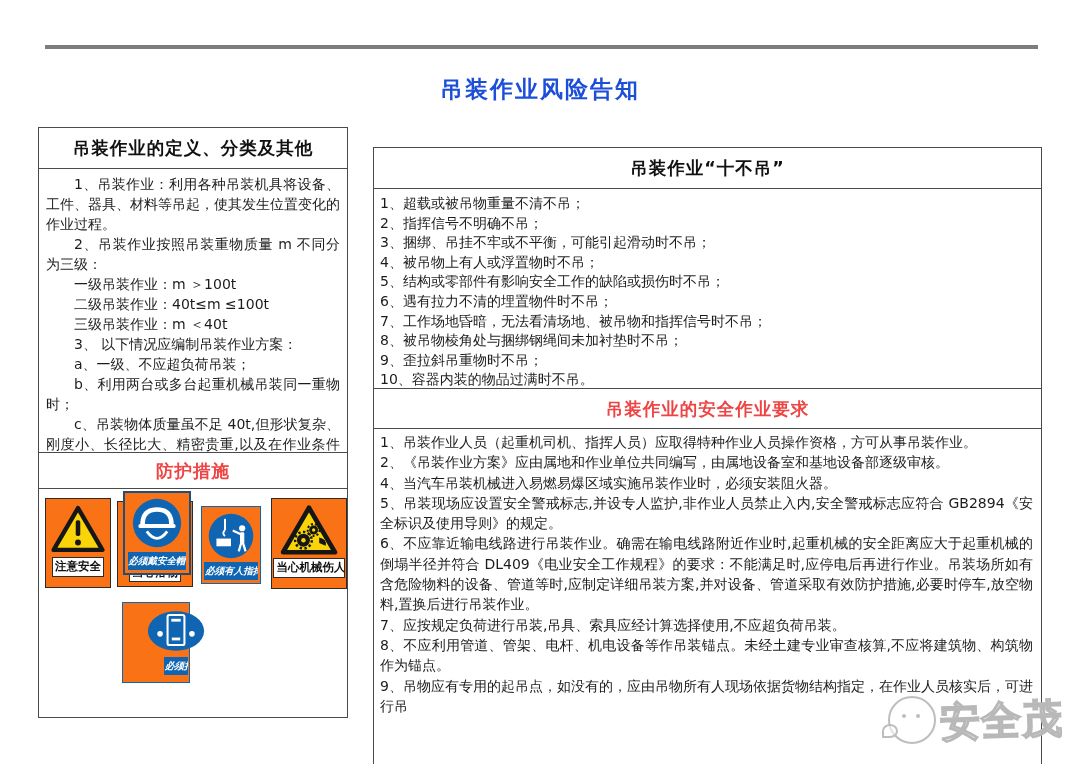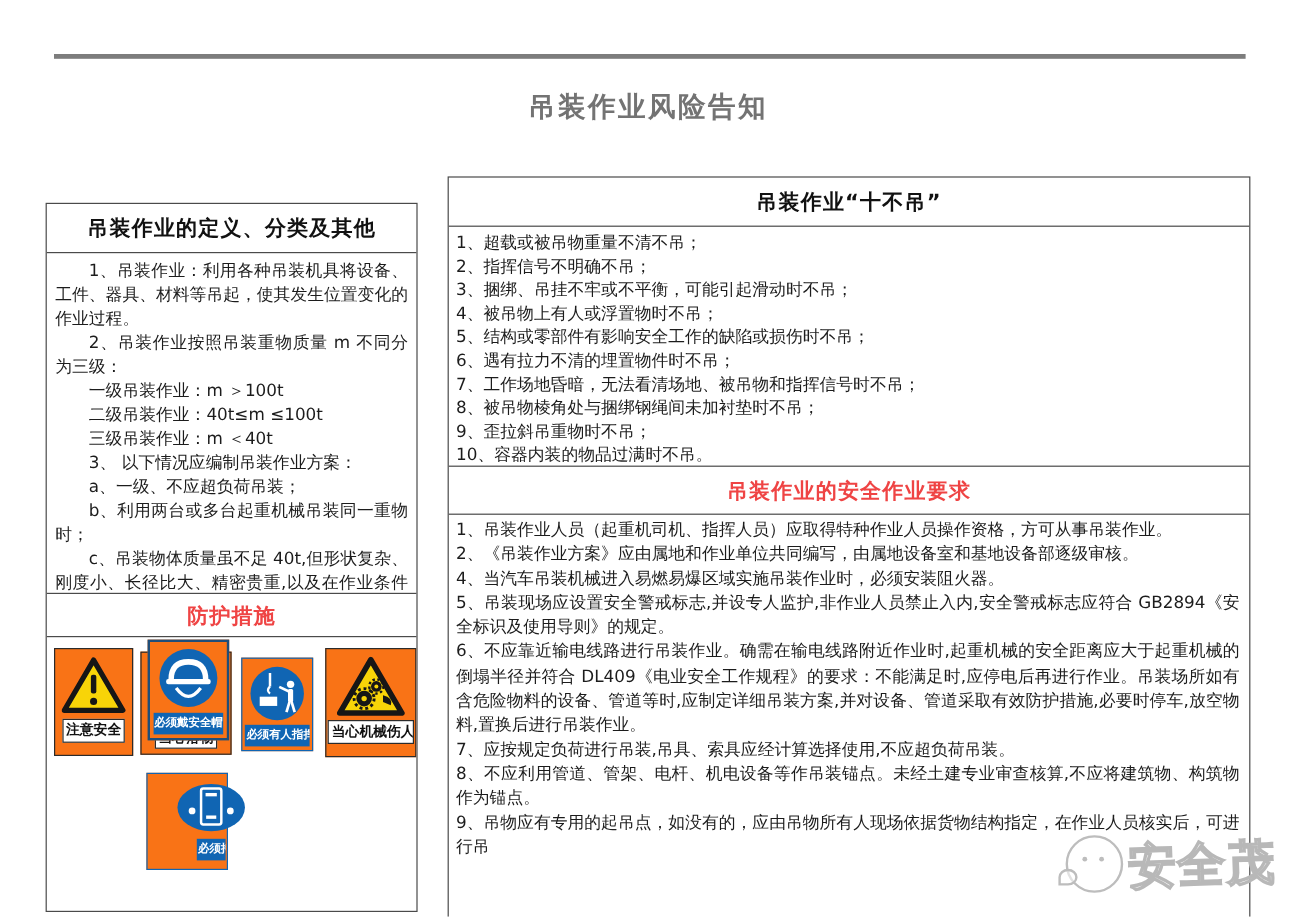--- a/index.html
+++ b/index.html
@@ -1,23 +1,23 @@
 <!DOCTYPE html>
 <html><head>
 <meta charset="utf-8">
 <style>
   html,body{margin:0;padding:0;background:#fff;}
   #page{position:relative;width:1080px;height:764px;background:#fff;overflow:hidden;
         font-family:"DejaVu Sans","Liberation Sans",sans-serif;color:#1c1c1c;}
   .toprule{position:absolute;left:45px;top:45px;width:993px;height:4px;background:#7d7d7d;}
   .title{position:absolute;left:0;top:74px;width:1080px;text-align:center;
-         font-size:23px;font-weight:bold;letter-spacing:2px;color:#737373;}
+         font-size:23px;font-weight:bold;letter-spacing:2px;color:#1d4ed8;}
   
   .tbl{position:absolute;top:127px;background:#fff;border:1.5px solid #4a4a4a;box-sizing:border-box;}
-  #tbl-left{left:38px;width:310px;height:591px;margin-top:42px;}
+  #tbl-left{left:38px;width:310px;height:591px;}
   #tbl-right{left:373px;width:669px;height:695px;margin-top:20px;}
   .hdr{box-sizing:border-box;height:41px;display:flex;align-items:center;justify-content:center;
        font-size:17.5px;font-weight:bold;border-bottom:1.5px solid #4a4a4a;color:#111;letter-spacing:1px;}
   .hdr2{box-sizing:border-box;height:37px;display:flex;align-items:center;justify-content:center;
         font-size:17.5px;font-weight:bold;border-top:1.5px solid #4a4a4a;border-bottom:1.5px solid #4a4a4a;
         color:#ef4444;letter-spacing:1px;}
   .body-text{box-sizing:border-box;padding:5px 7px 0 7px;font-size:14px;line-height:20px;
              overflow:hidden;text-align:justify;}
   #def-body{height:283px;}
   .body-text p{margin:0;text-indent:2em;}
@@ -31,21 +31,21 @@
   .sign{position:absolute;background:#f97316;box-sizing:border-box;display:flex;flex-direction:column;
         align-items:center;}
   .sign.warn{border:1.5px solid #2b2b2b;}
   .sign.mand{border:2px solid #1f4e79;}
   .sign.mand3{border:1.5px solid #1065b3;}
   .sign .icon{flex:0 0 auto;display:flex;align-items:center;justify-content:center;}
   .wlabel{box-sizing:border-box;border:1.5px solid #2b2b2b;background:#fff;color:#111;
           font-weight:bold;font-size:11.5px;line-height:1;padding:3px 2px;white-space:nowrap;
           overflow:hidden;max-width:96%;}
   .blabel{box-sizing:border-box;background:#1065b3;color:#fff;font-weight:bold;font-size:9.5px;
-          line-height:1;padding:4px 1px;white-space:nowrap;overflow:hidden;width:92%;text-align:center;}
+          line-height:1;padding:4px 1px;white-space:nowrap;overflow:hidden;width:92%;text-align:center;font-style:italic;}
   
   #watermark{position:absolute;left:888px;top:684px;width:190px;height:72px;display:flex;
              align-items:center;pointer-events:none;}
   #wm-face{width:44px;height:44px;border:2px solid #bdbdbd;border-radius:50%;position:relative;
            background:rgba(255,255,255,.55);flex:0 0 auto;}
   #wm-face::before,#wm-face::after{content:"";position:absolute;top:16px;width:4px;height:4px;
            border-radius:50%;background:#bdbdbd;}
   #wm-face::before{left:12px;} #wm-face::after{left:26px;}
   #wm-tail{position:absolute;left:-8px;top:26px;width:12px;height:10px;border:2px solid #bdbdbd;
            border-radius:50% 50% 50% 0;background:rgba(255,255,255,.55);}

